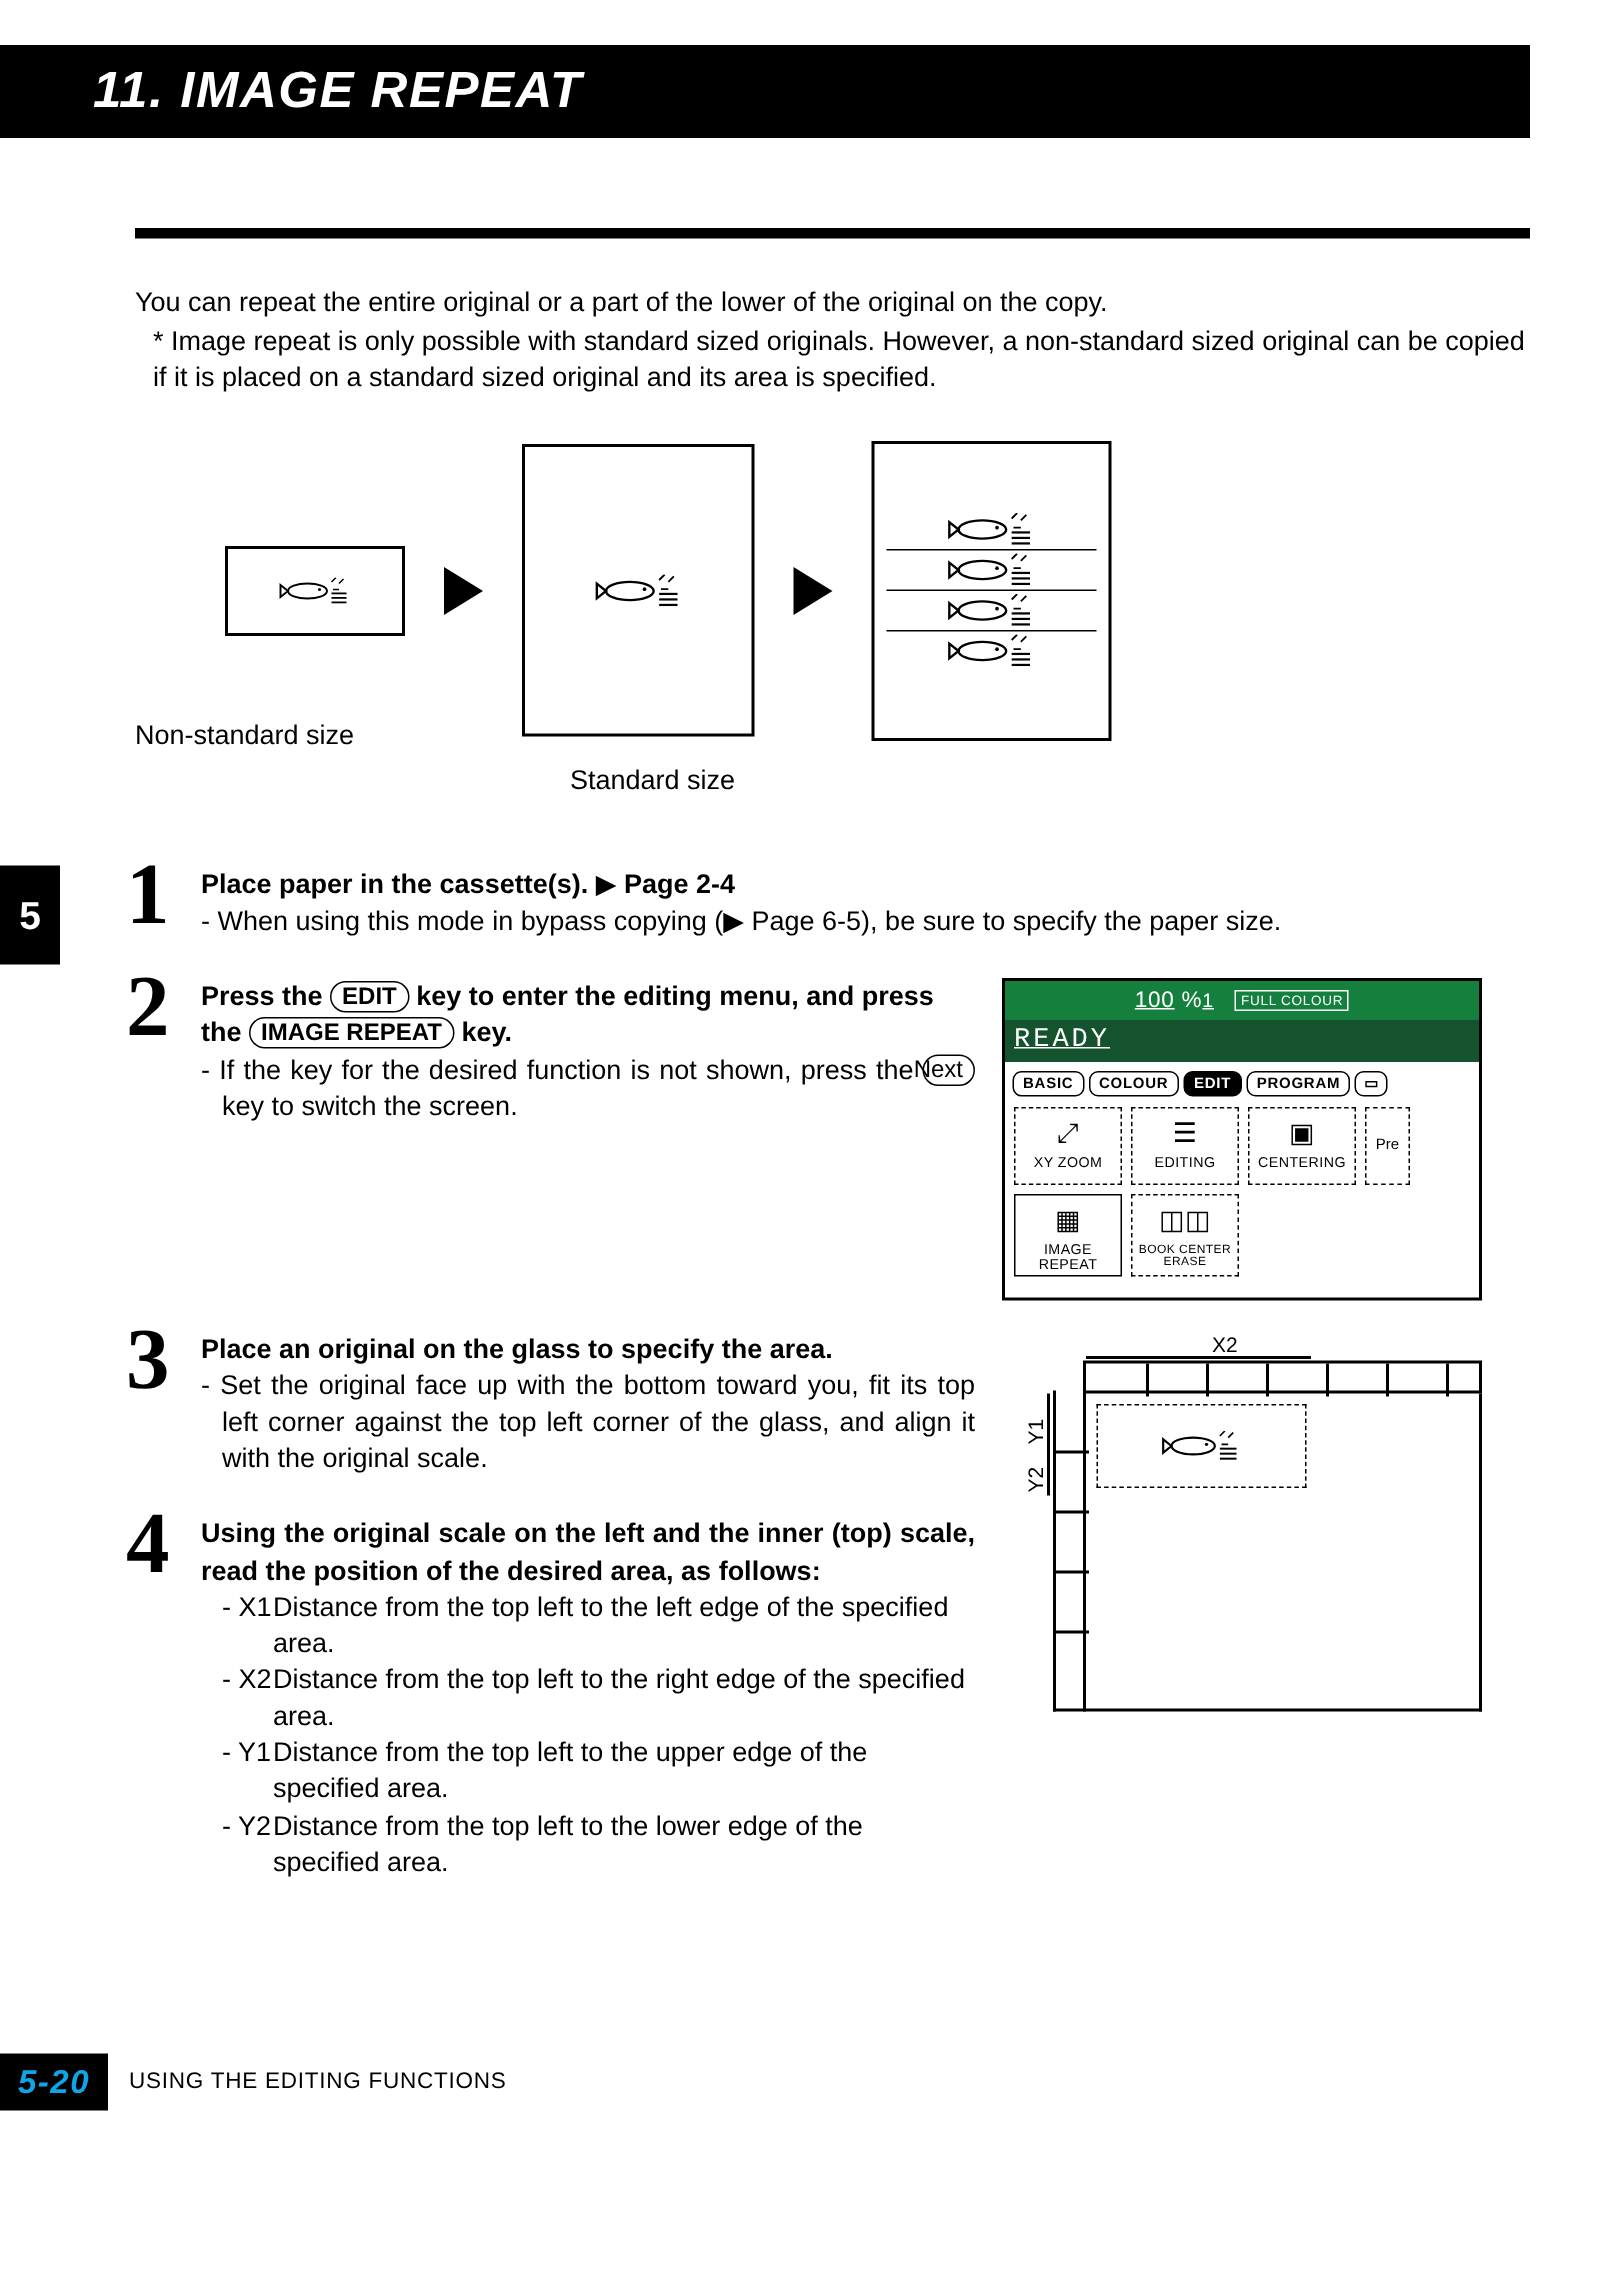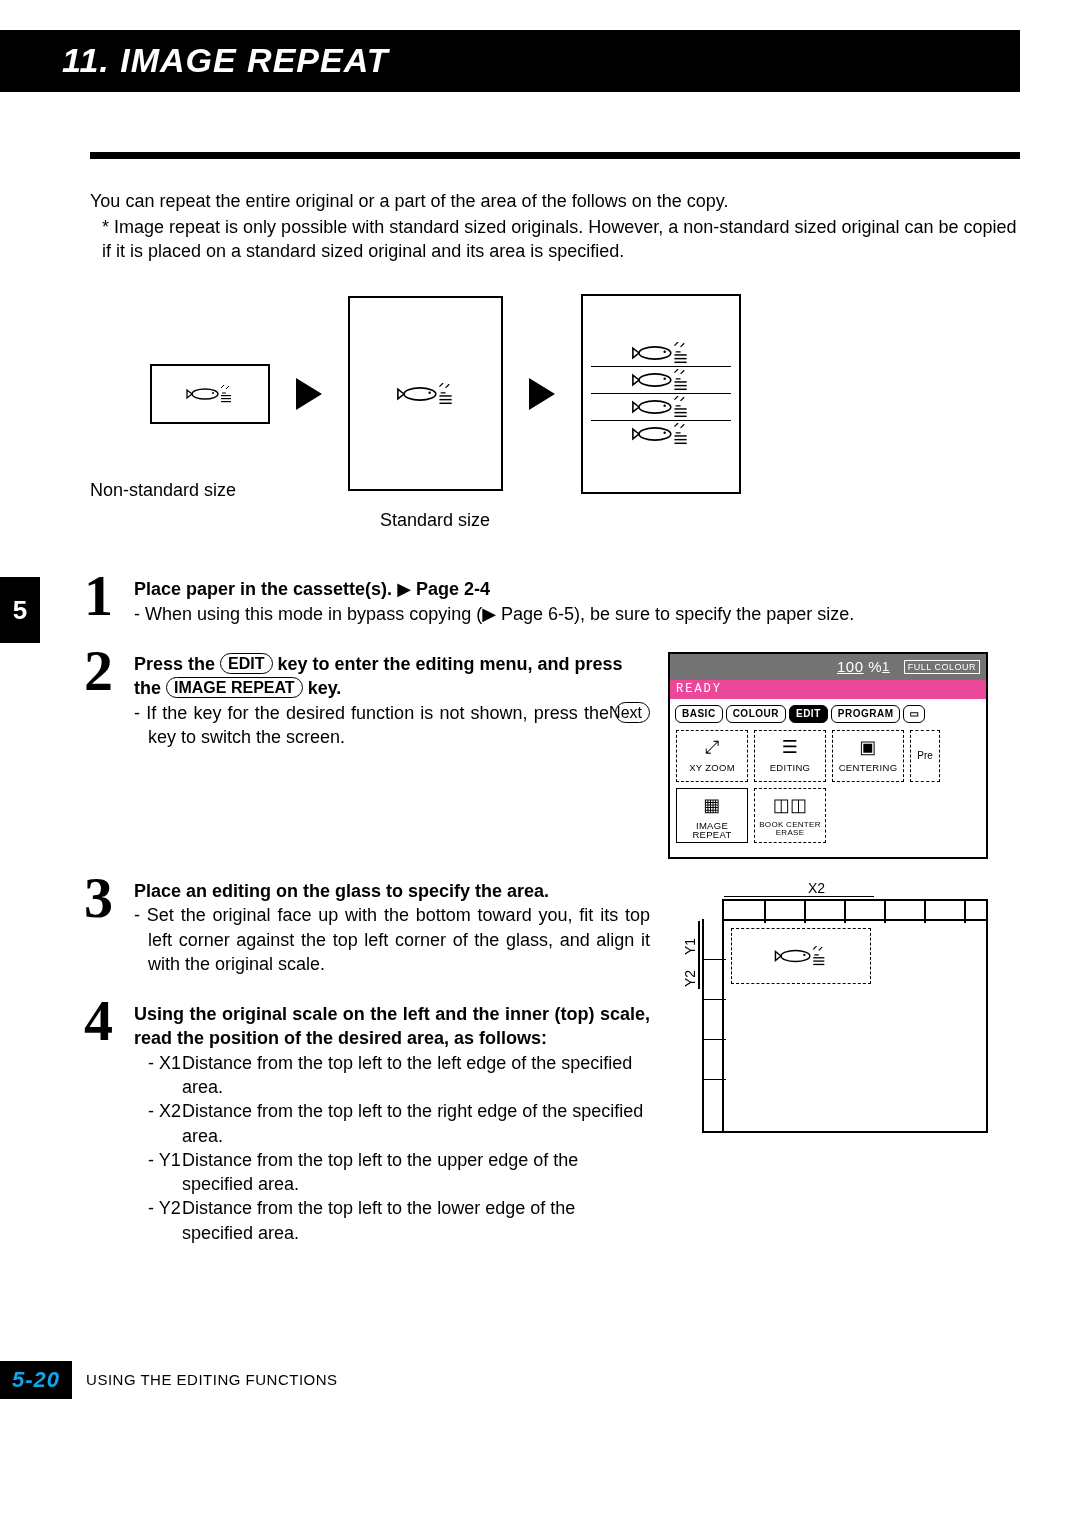--- a/index.html
+++ b/index.html
@@ -138,33 +138,34 @@
   .col-fig { flex: 0 0 320px; }
 
   
   .panel {
     border: 2px solid #000;
     width: 320px;
     font-family: Arial, sans-serif;
     font-size: 13px;
   }
   .panel .hdr {
-    background: #737373; color: #fff;
+    background: #15803d; color: #fff;
     padding: 3px 6px;
-    display: flex; justify-content: flex-end;
+    display: flex; justify-content: center;
     font-size: 15px;
     letter-spacing: 0.5px;
   }
   .panel .hdr .right { display: flex; gap: 14px; align-items: center; font-size: 13px; }
   .panel .ready {
-    background: #ec4899; color: #fff;
+    background: #14532d; color: #fff;
     padding: 1px 6px 2px;
     font-family: "Courier New", monospace;
-    font-size: 12px;
+    font-size: 18px;
     letter-spacing: 2px;
+    text-decoration: underline;
   }
   .panel .tabs {
     display: flex; gap: 3px;
     padding: 6px 5px 3px 5px;
   }
   .ptab {
     border: 1.6px solid #000;
     border-radius: 6px;
     padding: 1px 6px;
     font-size: 10px;
@@ -300,21 +301,21 @@
 
   <div class="header">
     <h1>11. IMAGE REPEAT</h1>
   </div>
 
   <div class="thick-rule"></div>
 
   <div class="content">
 
     <div class="intro">
-      <p>You can repeat the entire original or a part of the area of the follows on the copy.</p>
+      <p>You can repeat the entire original or a part of the lower of the original on the copy.</p>
       <p class="note">
         <span>*</span>
         <span>Image repeat is only possible with standard sized originals.  However, a non-standard sized original can be copied if it is placed on a standard sized original and its area is specified.</span>
       </p>
     </div>
 
     <div class="illus-row">
       <div>
         <div class="illus-box box-sm">
           <svg class="fish" width="70" height="18" viewBox="0 0 50 18">
@@ -430,21 +431,21 @@
               </div>
             </div>
           </div>
         </div>
       </div>
 
       <div class="step-cols" style="margin-top:20px;">
         <div class="col-text">
           <div class="step">
             <div class="big-num">3</div>
-            <div class="title-line">Place an editing on the glass to specify the area.</div>
+            <div class="title-line">Place an original on the glass to specify the area.</div>
             <div class="sub">- Set the original face up with the bottom toward you, fit its top left corner against the top left corner of the glass, and align it with the original scale.</div>
           </div>
 
           <div class="step">
             <div class="big-num">4</div>
             <div class="title-line" style="text-align:justify;">Using the original scale on the left and the inner (top) scale, read the position of the desired area, as follows:</div>
             <div class="coords">
               <div class="coord-row">
                   <span class="ck">- X1</span>
                   <span>Distance from the top left to the left edge of the specified area.</span>

